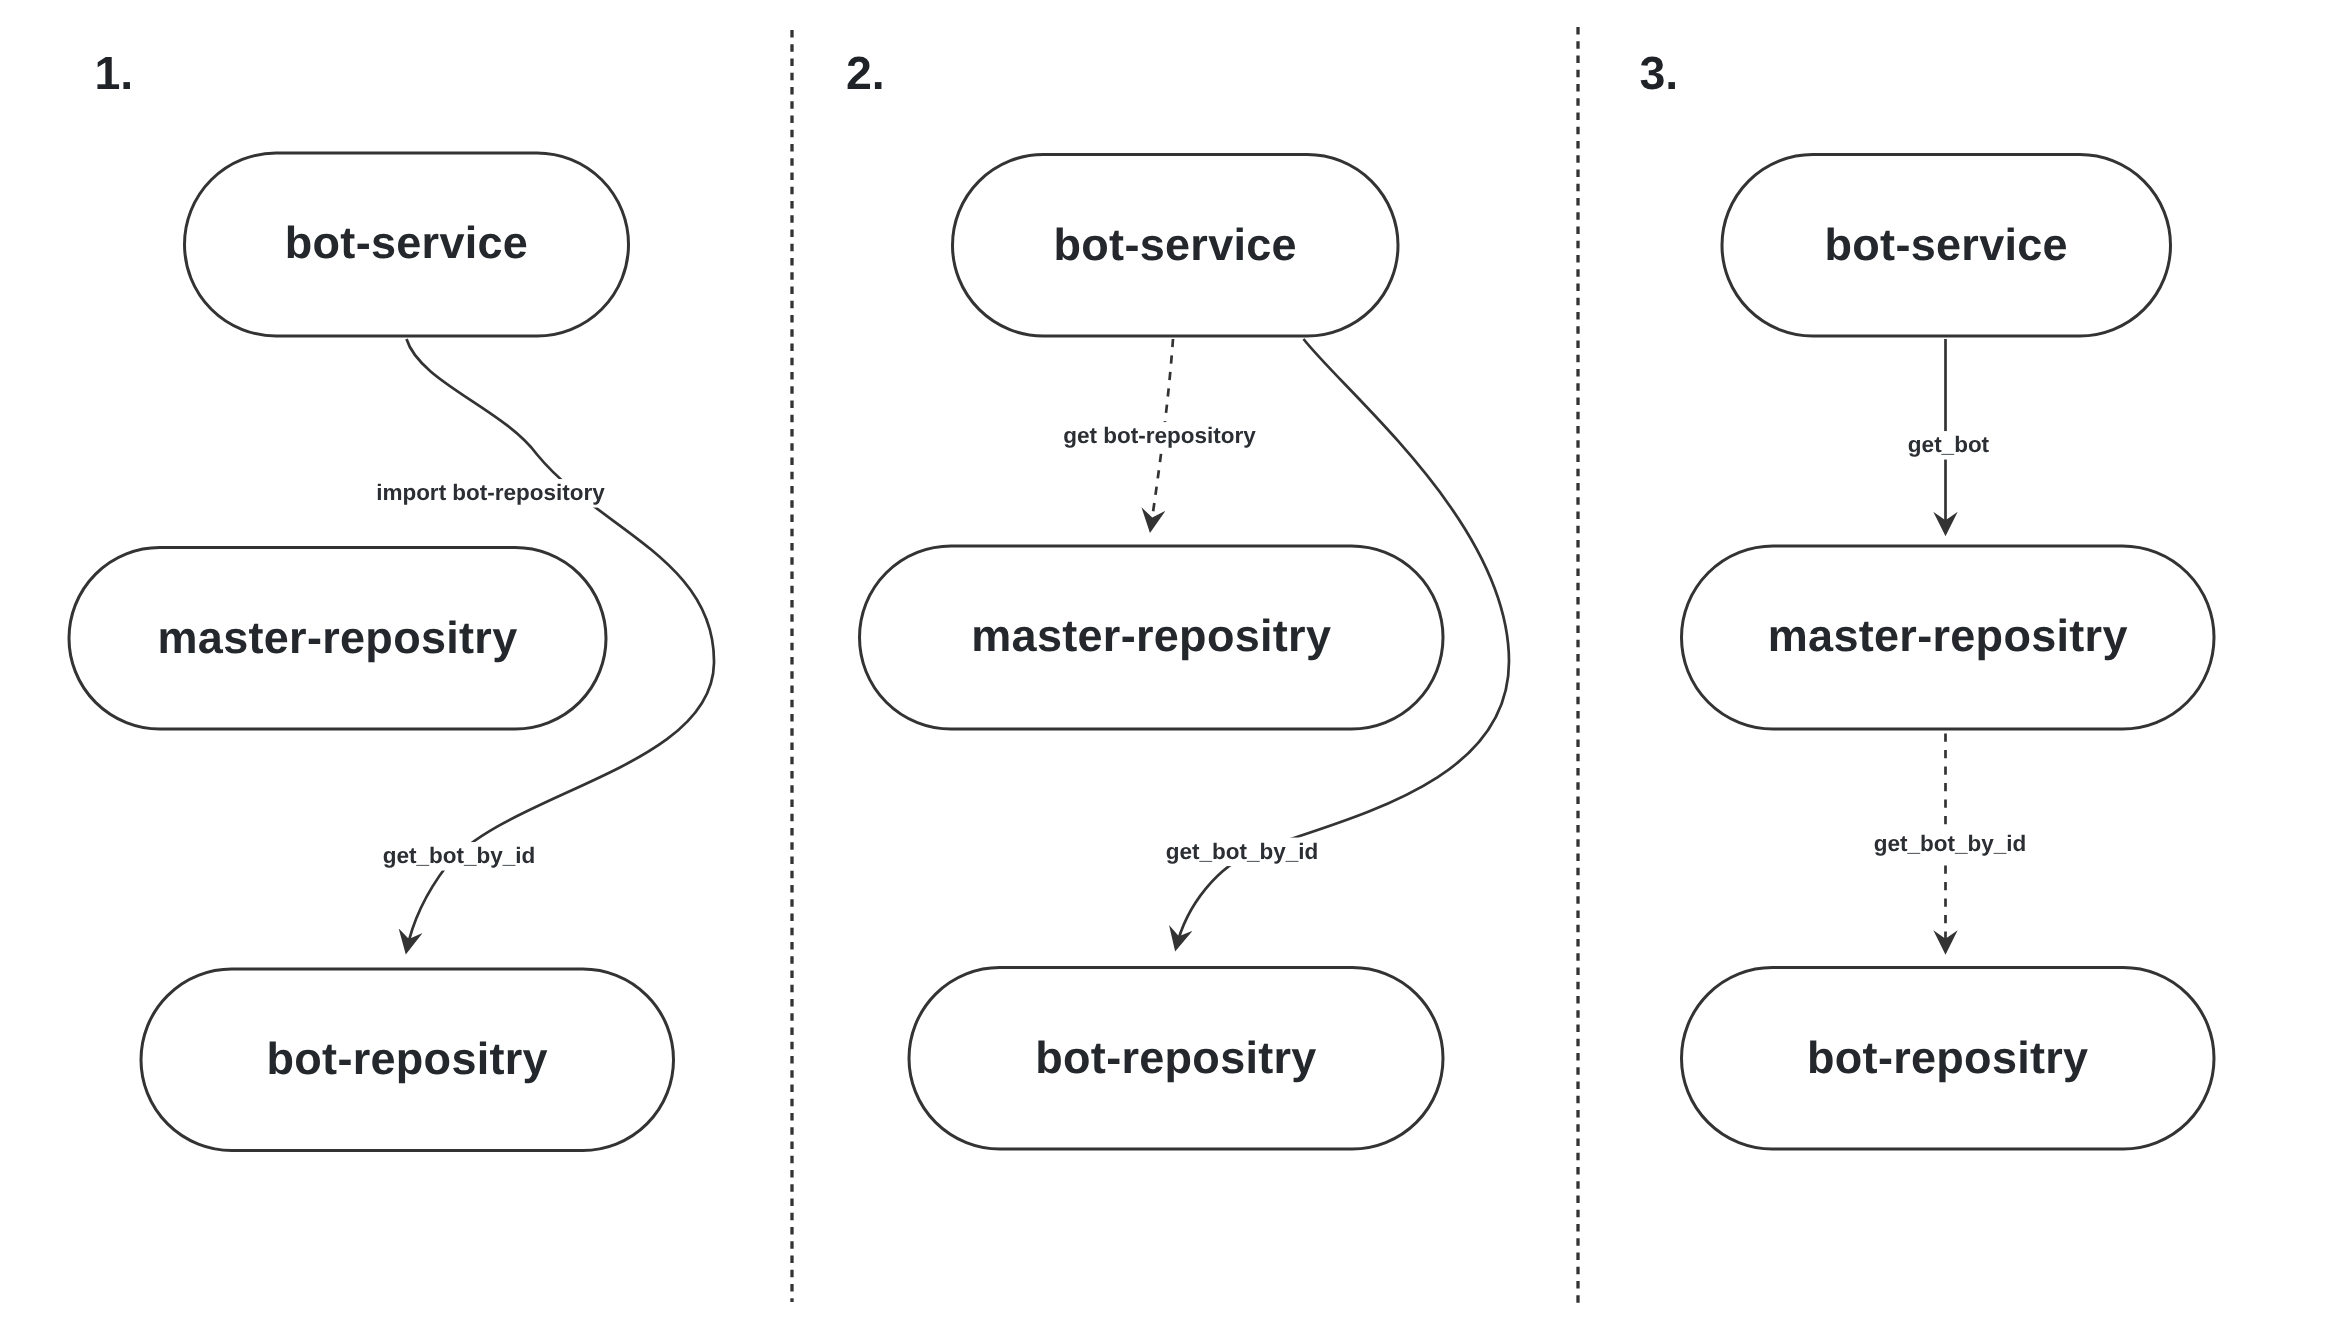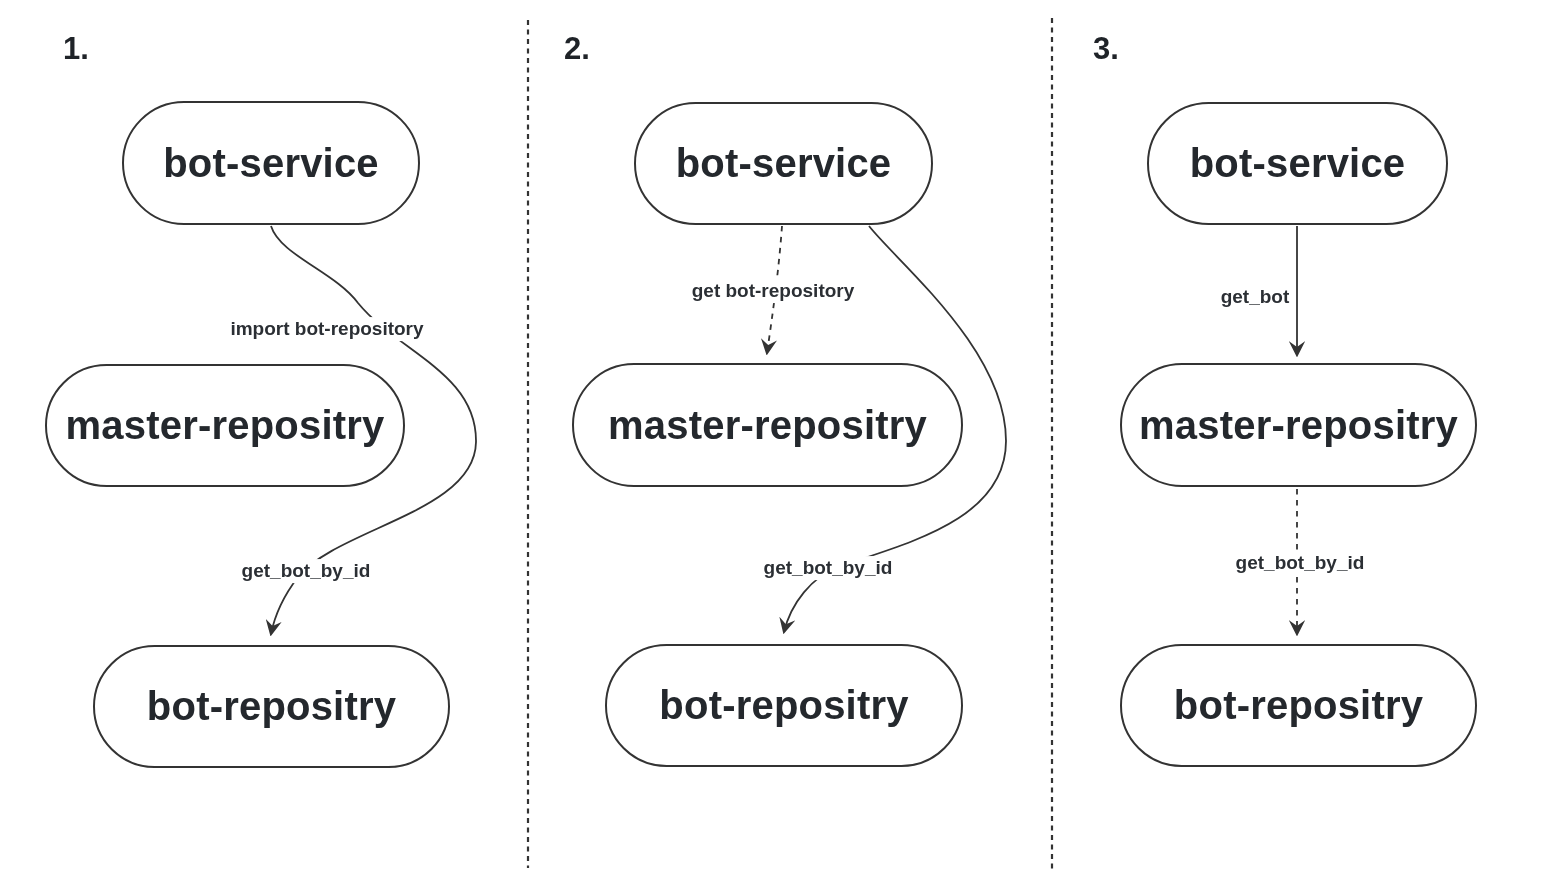--- a/index.html
+++ b/index.html
@@ -30,31 +30,31 @@
   }
   .node {
     position: absolute;
     box-sizing: border-box;
     background: #ffffff;
     border: 2px solid #333333;
     border-radius: 62px;
     display: flex;
     align-items: center;
     justify-content: center;
-    font-size: 40px;
+    font-size: 30px;
     font-weight: 700;
     color: #24282d;
     letter-spacing: 0.2px;
   }
   .edge-label {
     position: absolute;
     transform: translate(-50%, -50%);
     background: #ffffff;
     padding: 1px 5px;
-    font-size: 19px;
+    font-size: 15px;
     font-weight: 700;
     color: #2b2f34;
     white-space: nowrap;
     line-height: 1.15;
   }
 </style>
 </head>
 <body>
 
 <div class="canvas">
@@ -95,16 +95,16 @@
   <div class="node" style="left:572px; top:363px; width:391px; height:124px">master-repositry</div>
   <div class="node" style="left:605px; top:644px; width:358px; height:123px">bot-repositry</div>
 
   <div class="edge-label" style="left:773px; top:291px">get bot-repository</div>
   <div class="edge-label" style="left:828px; top:568px">get_bot_by_id</div>
 
   <div class="node" style="left:1147px; top:102px; width:301px; height:123px">bot-service</div>
   <div class="node" style="left:1120px; top:363px; width:357px; height:124px">master-repositry</div>
   <div class="node" style="left:1120px; top:644px; width:357px; height:123px">bot-repositry</div>
 
-  <div class="edge-label" style="left:1255px; top:297px">get_bot</div>
+  <div class="edge-label" style="left:1299px; top:297px">get_bot</div>
   <div class="edge-label" style="left:1300px; top:563px">get_bot_by_id</div>
 
 </div>
 
 </body></html>

